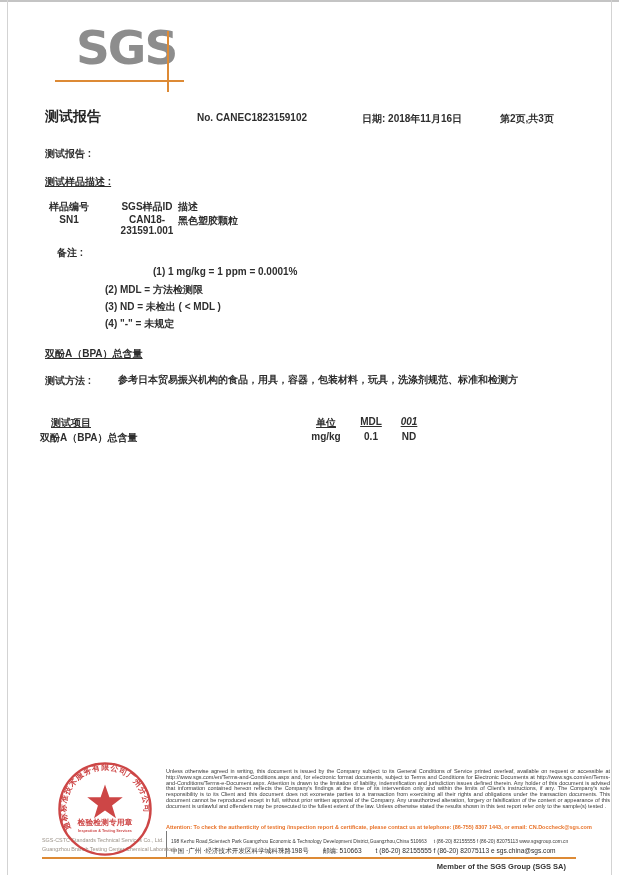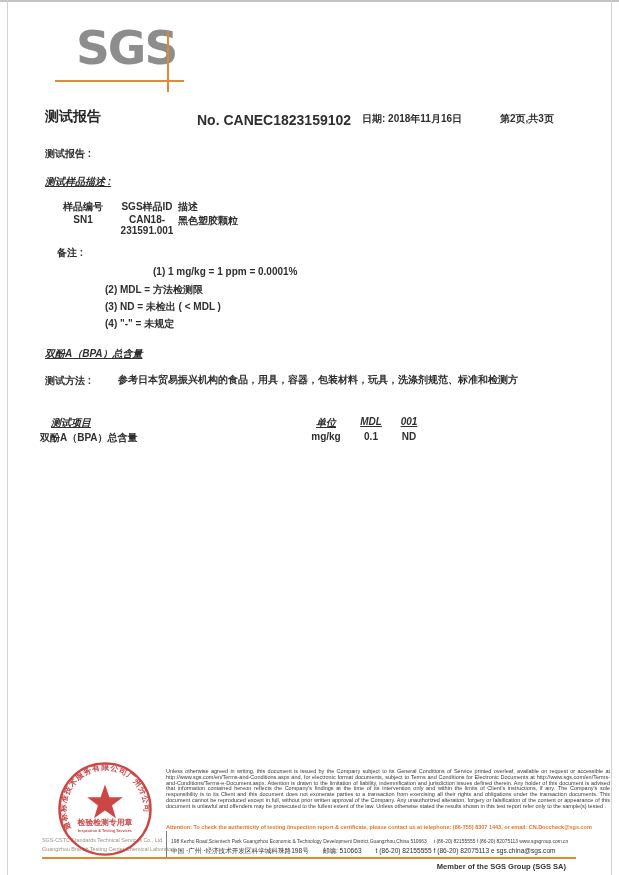--- a/index.html
+++ b/index.html
@@ -21,33 +21,33 @@
   .logo-text {
     left:76px; top:24px; font-size:47px; font-weight:bold; letter-spacing:-2px;
     color:var(--logo-gray,#8d8d8d); font-family:"DejaVu Sans","Liberation Sans",sans-serif;
     line-height:1;
   }
   .crosshair-h { left:55px; top:80px; width:129px; height:2px; background:var(--accent-orange,#dd8a35); }
   .crosshair-v { left:167px; top:31px; width:2px; height:61px; background:var(--accent-orange,#dd8a35); }
 
   
   .report-title { left:45px; top:108px; font-size:14px; font-weight:bold; color:#262626; }
-  .report-no  { left:197px; top:112px; font-size:14px; font-weight:600; }
+  .report-no  { left:197px; top:112px; font-size:10px; font-weight:600; }
   .report-date{ left:362px; top:112px; font-size:10px; font-weight:600; }
   .report-page{ left:500px; top:112px; font-size:10px; font-weight:600; }
 
   .b { font-size:10px; font-weight:600; color:#2e2e2e; }
-  .u { text-decoration:underline;font-style:italic; }
+  .u { text-decoration:underline; }
   .i { font-style:italic; }
   .ctr { text-align:center; }
 
   .results-label  { left:45px; top:147px; }
   .sample-heading { left:45px; top:175px; }
 
-  .st-col1 { left:55px;  width:56px;text-align:center; }
+  .st-col1 { left:41px;  width:56px;text-align:center; }
   .st-col2 { left:110px; width:74px; }
   .st-col3 { left:178px; width:120px; text-align:left; }
   .st-head { top:200px; font-weight:bold; }
   .st-row  { top:214px; }
 
   .notes-label { left:57px; top:246px; }
   .note-1 { left:105px; top:266px;padding-left:48px; }
   .note-2 { left:105px; top:283px; }
   .note-3 { left:105px; top:300px; }
   .note-4 { left:105px; top:317px; }

